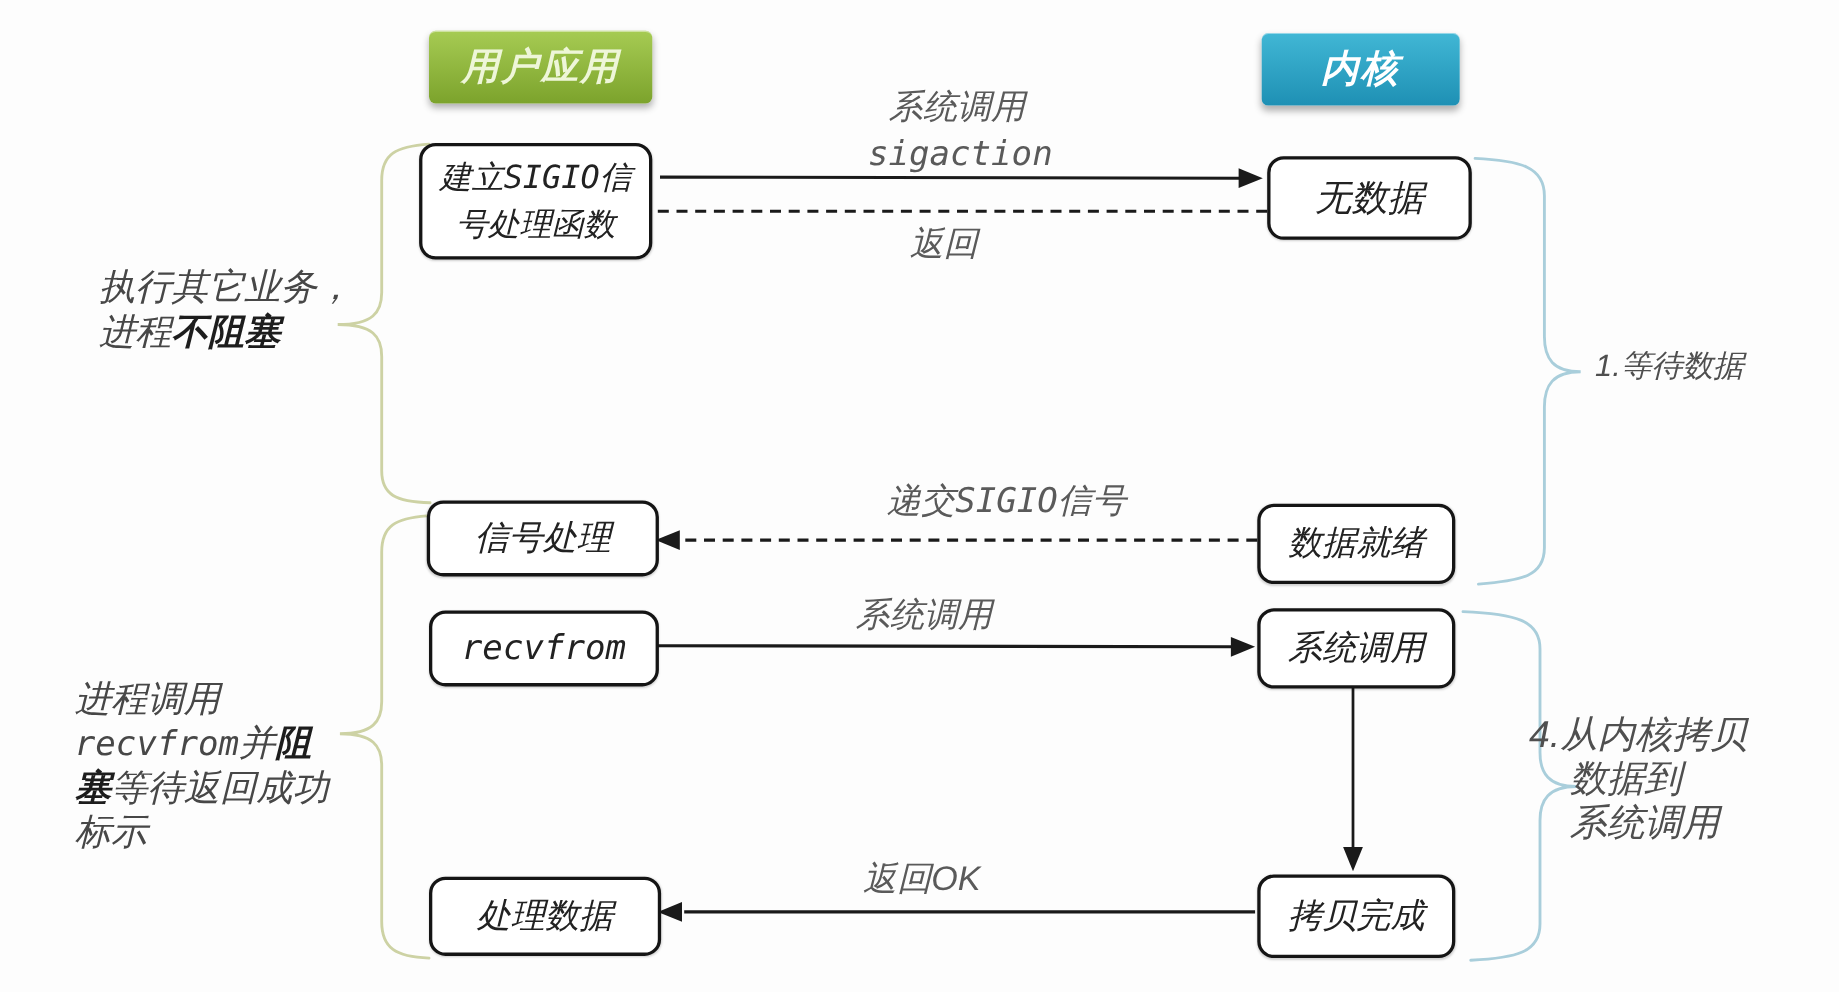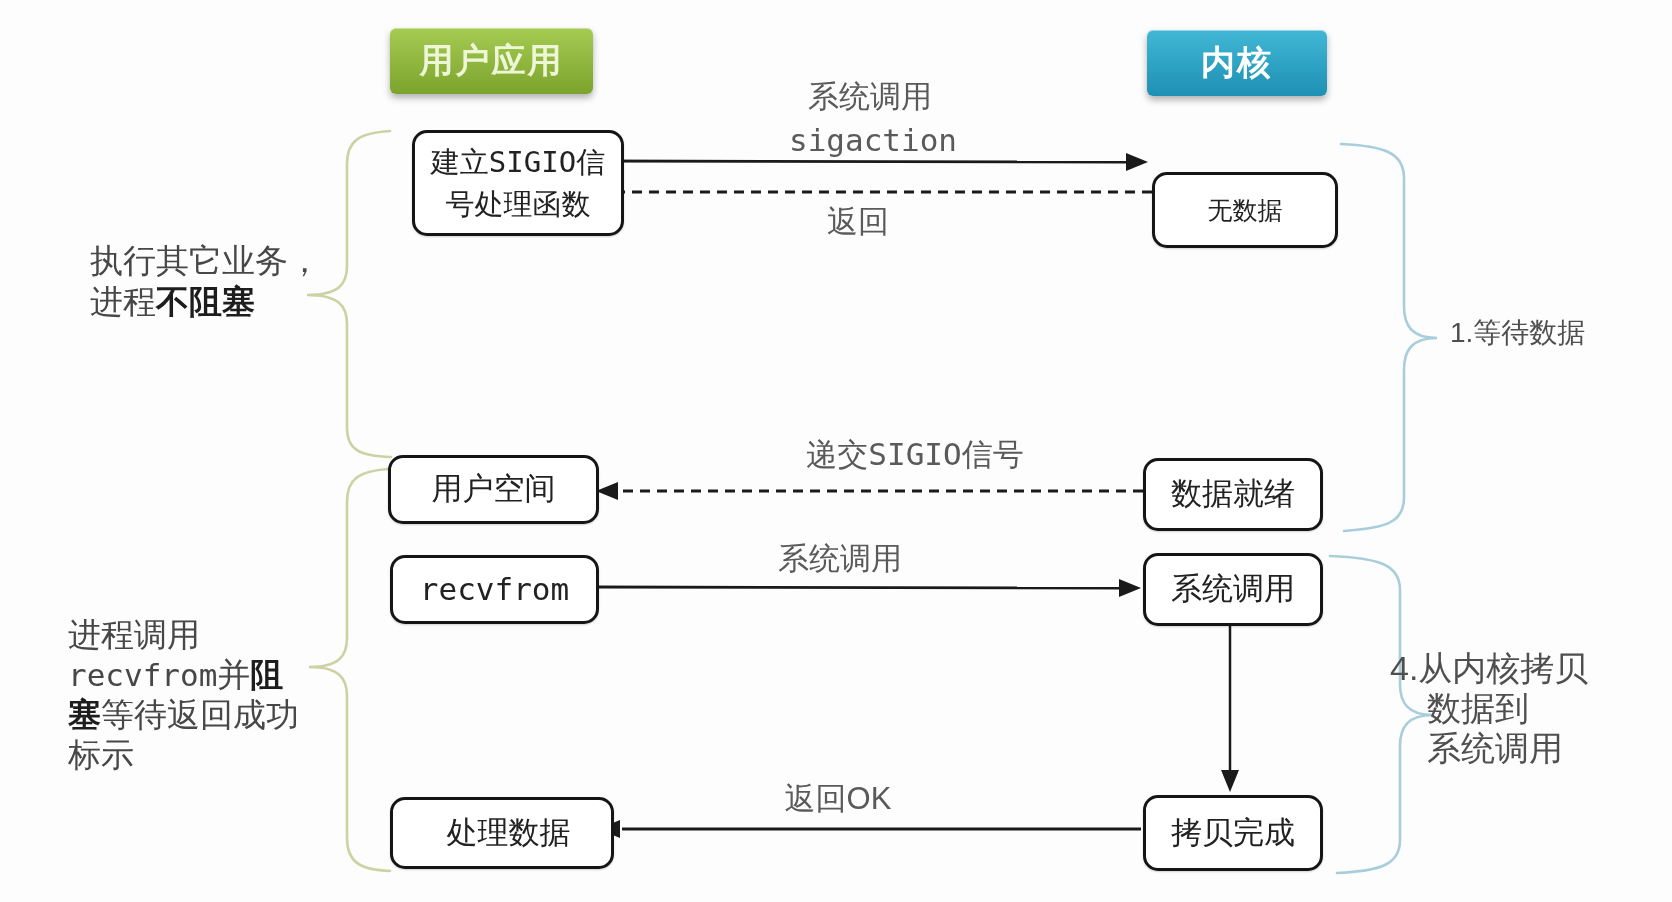--- a/index.html
+++ b/index.html
@@ -4,21 +4,21 @@
 <style>
   :root{
     --user-header-top:#a6cb53; --user-header-bottom:#7ca32c;
     --kernel-header-top:#41b7d5; --kernel-header-bottom:#1e90b4;
     --left-brace:#cdd2a4; --right-brace:#a9cedb;
     --arrow:#1a1a1a; --label:#5a5a5a; --note:#474747;
   }
   html,body{margin:0;padding:0;background:#ffffff;}
   #canvas{
     position:relative; width:1672px; height:902px; background:#fdfdfd;
-    font-family:"Liberation Sans","DejaVu Sans",sans-serif; overflow:hidden;
+    font-family:"Liberation Sans","DejaVu Sans",sans-serif; overflow:hidden;font-style:italic;
   }
   .abs{position:absolute;}
   .hdr{
     display:flex;align-items:center;justify-content:center;
     border-radius:6px; font-size:34px; font-weight:bold; letter-spacing:2px;
     box-shadow:0 4px 7px rgba(0,0,0,.30), inset 0 1px 0 rgba(255,255,255,.45);
   }
   .hdr-user{background:linear-gradient(180deg,var(--user-header-top),var(--user-header-bottom));color:#eef6d8;}
   .hdr-kernel{background:linear-gradient(180deg,var(--kernel-header-top),var(--kernel-header-bottom));color:#ffffff;}
   .node{
@@ -81,35 +81,35 @@
     <path d="M 1330 556 C 1378 558, 1400 564, 1400 590 L 1400 684 C 1400 703, 1408 715, 1433 715 C 1408 715, 1400 727, 1400 746 L 1400 840 C 1400 866, 1378 871, 1337 873" fill="none" stroke="#a9cedb" stroke-width="2.6" stroke-linecap="round"></path>
   </svg>
 
   <div class="abs hdr hdr-user" style="left:390px;top:28px;width:203px;height:66px;">
     <span>用户应用</span>
   </div>
   <div class="abs hdr hdr-kernel" style="left:1147px;top:30px;width:180px;height:66px;">
     <span>内核</span>
   </div>
 
-  <div class="abs node" style="left:412px;top:130px;width:206px;height:100px;font-size:29px;">
+  <div class="abs node" style="left:381px;top:130px;width:206px;height:100px;font-size:29px;">
     <span><span>建立</span><span class="code">SIGIO</span><span>信
 号处理函数</span></span>
   </div>
   <div class="abs node" style="left:388px;top:455px;width:205px;height:63px;">
-    <span>用户空间</span>
+    <span>信号处理</span>
   </div>
   <div class="abs node code" style="left:390px;top:555px;width:203px;height:63px;">
     <span>recvfrom</span>
   </div>
-  <div class="abs node" style="left:390px;top:797px;width:205px;height:66px;padding-left:13px;">
+  <div class="abs node" style="left:390px;top:797px;width:205px;height:66px;">
     <span>处理数据</span>
   </div>
 
-  <div class="abs node" style="left:1152px;top:142px;width:180px;height:70px;font-size:25px;margin-top:30px;">
+  <div class="abs node" style="left:1152px;top:142px;width:180px;height:70px;font-size:33px;">
     <span>无数据</span>
   </div>
   <div class="abs node" style="left:1143px;top:458px;width:174px;height:67px;">
     <span>数据就绪</span>
   </div>
   <div class="abs node" style="left:1143px;top:553px;width:174px;height:67px;">
     <span>系统调用</span>
   </div>
   <div class="abs node" style="left:1143px;top:795px;width:174px;height:70px;">
     <span>拷贝完成</span>

